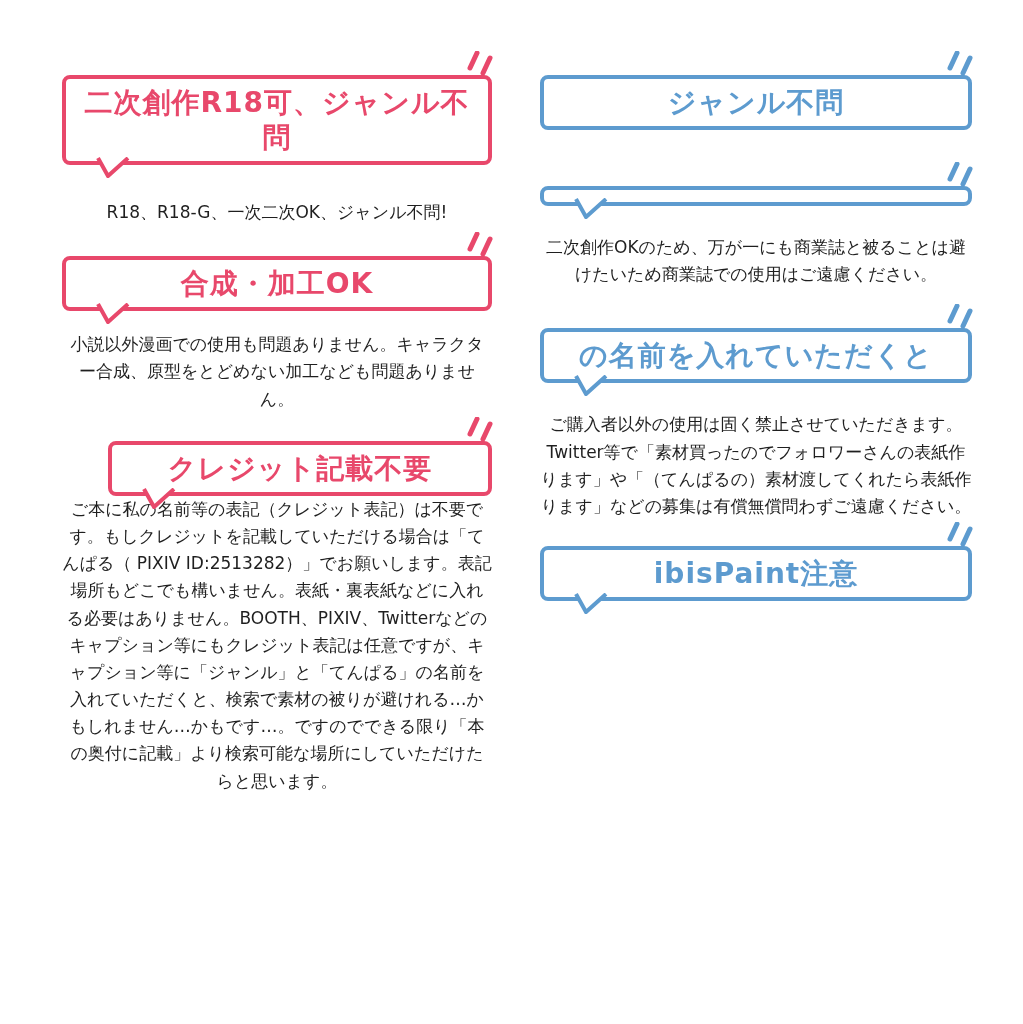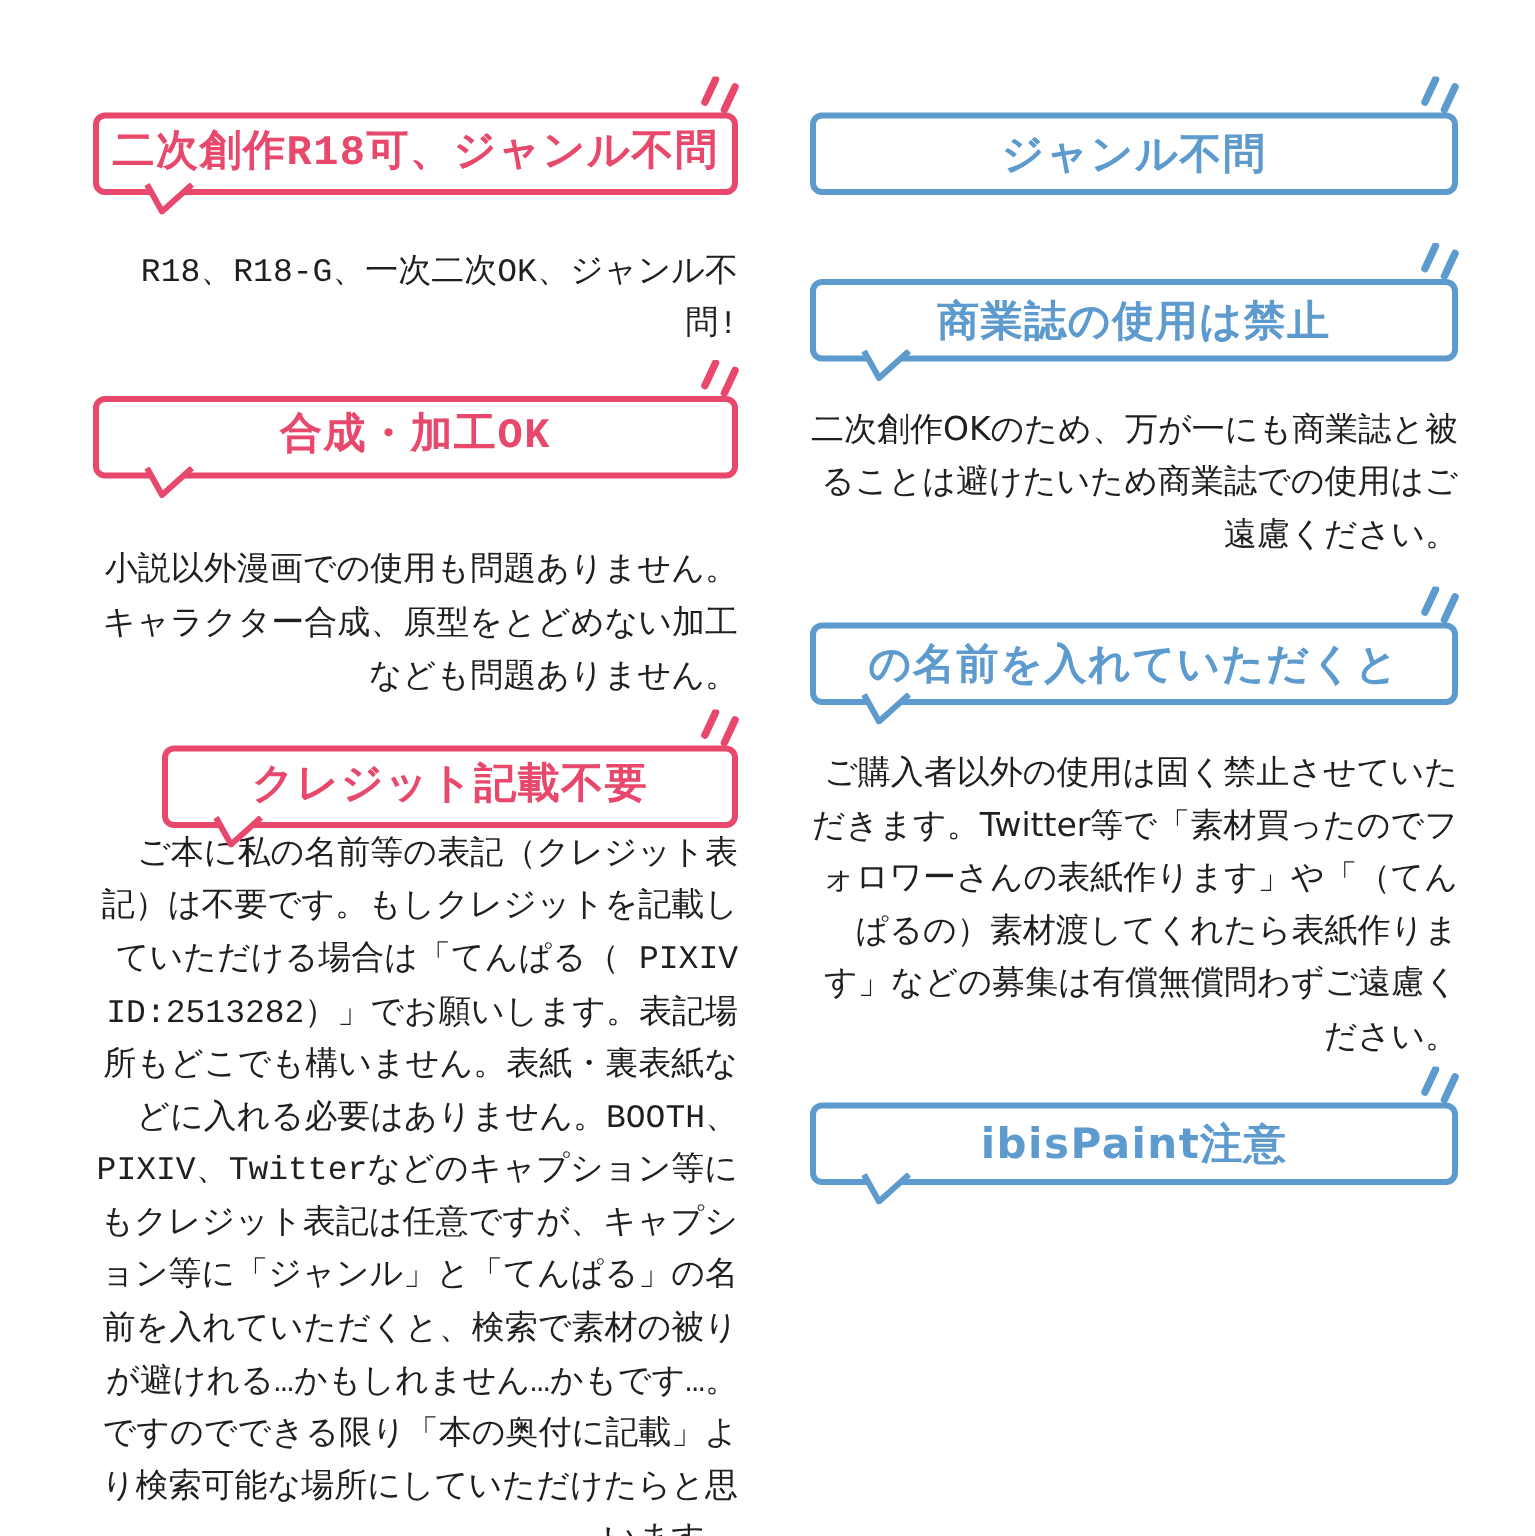--- a/index.html
+++ b/index.html
@@ -11,21 +11,21 @@
   body{
     width:1023px;height:1024px;overflow:hidden;
     font-family:"DejaVu Sans","Liberation Sans",sans-serif;
     color:var(--text);
   }
   .page{
     position:relative;width:1023px;height:1024px;background:#ffffff;
     display:flex;box-sizing:border-box;
   }
   .col{display:block;}
-  .col.left{margin-left:62px;width:430px;font-family:Liberation Mono, monospace;}
+  .col.left{margin-left:62px;width:430px;}
   .col.right{margin-left:48px;width:432px;}
 
   .bubble{
     position:relative;
     background:#ffffff;
     border:4px solid var(--pink);
     border-radius:8px;
     text-align:center;
     padding:6px 4px;
   }
@@ -50,32 +50,32 @@
   .marks{
     position:absolute;
     top:-28px;
     right:-8px;
     width:30px;height:27px;
     display:block;
   }
 
   .body-text{
     margin:0;
-    font-size:22px;
+    font-size:17px;
     line-height:1.6;
     color:var(--text);
-    text-align:right;
+    text-align:center;
     overflow-wrap:anywhere;
   }
 
   
   .sec-l1 .bubble{margin-top:75px;}
   .sec-l1 .body-text{margin-top:34px;}
   .sec-l2 .bubble{margin-top:30px;}
-  .sec-l2 .body-text{margin-top:44px;}
+  .sec-l2 .body-text{margin-top:20px;}
   .sec-l3 .bubble{margin-top:28px;margin-left:46px;}
   .sec-l3 .body-text{}
 
   .sec-r1 .bubble{margin-top:75px;}
   .sec-r2 .bubble{margin-top:56px;}
   .sec-r2 .body-text{margin-top:28px;}
   .sec-r3 .bubble{margin-top:40px;}
   .sec-r3 .body-text{margin-top:28px;}
   .sec-r4 .bubble{margin-top:26px;}
   .sec-r4 .body-text{margin-top:28px;}
@@ -142,21 +142,20 @@
         <h2 class="title">ジャンル不問</h2>
       </div>
     </section>
 
     <section class="sec-r2">
       <div class="bubble blue">
         <svg class="marks" viewBox="0 0 30 27">
           <line x1="11" y1="2" x2="4" y2="17" stroke="currentColor" stroke-width="5" stroke-linecap="round"></line>
           <line x1="24" y1="7" x2="17" y2="22" stroke="currentColor" stroke-width="5" stroke-linecap="round"></line>
         </svg>
-        <h2 class="title">商業誌の使用は禁止</h2>
         <svg class="tail" viewBox="0 0 36 21">
           <polyline points="2,1 12,19 32,1" fill="#ffffff" stroke="currentColor" stroke-width="4" stroke-linejoin="round"></polyline>
         </svg>
       </div>
       <p class="body-text">二次創作OKのため、万が一にも商業誌と被ることは避けたいため商業誌での使用はご遠慮ください。</p>
     </section>
 
     <section class="sec-r3">
       <div class="bubble blue">
         <svg class="marks" viewBox="0 0 30 27">

